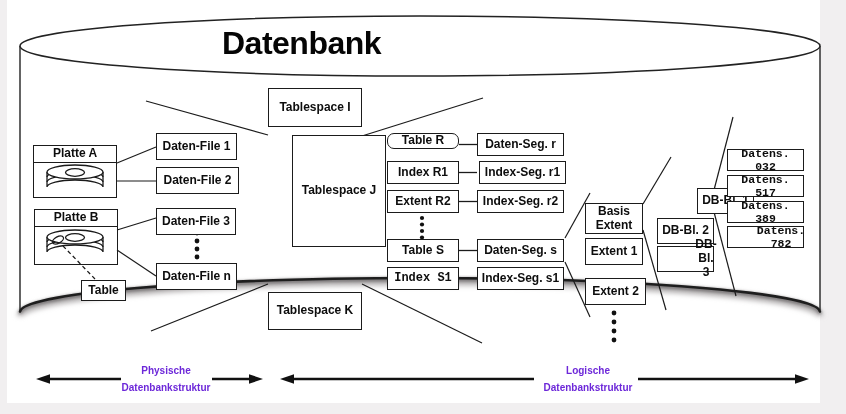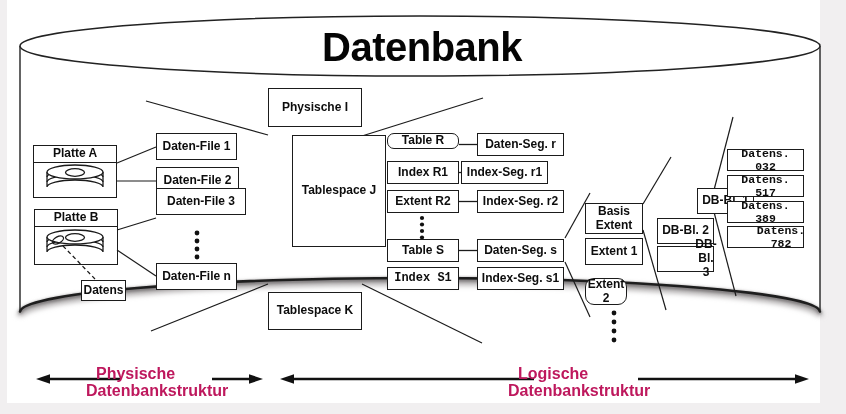--- a/index.html
+++ b/index.html
@@ -30,28 +30,28 @@
   .box.transparent{background:transparent;padding:4px;}
   .box.small-font{font-size:11.5px;font-family:Liberation Mono, monospace;}
   .platte-header{
     position:absolute;left:0;top:0;right:0;height:16px;
     border-bottom:1.5px solid #1b1b1b;
     display:flex;align-items:center;justify-content:center;
     font-weight:bold;font-size:12px;color:#0d0d0d;
   }
   .title{
     position:absolute;z-index:2;
-    text-align:center;
-    font-weight:bold;font-size:40px;color:#050505;
+    text-align:left;
+    font-weight:bold;font-size:32px;color:#050505;
     letter-spacing:-0.5px;
   }
   .legend-label{
     position:absolute;z-index:2;
-    text-align:left;
-    font-weight:bold;font-size:16px;color:#be185d;
+    text-align:center;
+    font-weight:bold;font-size:10px;color:#6d28d9;
     line-height:1;
   }
 </style>
 </head>
 <body>
 
 <div id="stage">
 
   <svg id="diagram-svg" width="846" height="414" viewBox="0 0 846 414">
     <defs>
@@ -165,46 +165,46 @@
   </svg>
 
   <div class="title" style="left:222px;top:25px;width:400px;">Datenbank</div>
 
   <div class="box transparent" style="left:33px;top:145px;width:84px;height:53px;">
     <div class="platte-header">Platte A</div>
   </div>
   <div class="box transparent" style="left:34px;top:209px;width:84px;height:56px;">
     <div class="platte-header">Platte B</div>
   </div>
-  <div class="box" style="left:81px;top:280px;width:45px;height:21px;">Datens</div>
+  <div class="box" style="left:81px;top:280px;width:45px;height:21px;">Table</div>
 
   <div class="box" style="left:156px;top:133px;width:81px;height:27px;">Daten-File 1</div>
   <div class="box" style="left:156px;top:167px;width:83px;height:27px;">Daten-File 2</div>
-  <div class="box" style="left:156px;top:188px;width:90px;height:27px;">Daten-File 3</div>
+  <div class="box" style="left:156px;top:208px;width:80px;height:27px;">Daten-File 3</div>
   <div class="box" style="left:156px;top:263px;width:81px;height:27px;">Daten-File n</div>
 
-  <div class="box" style="left:268px;top:88px;width:94px;height:39px;">Physische I</div>
+  <div class="box" style="left:268px;top:88px;width:94px;height:39px;">Tablespace I</div>
   <div class="box" style="left:268px;top:135px;width:94px;height:112px;margin-left:24px;">Tablespace J</div>
   <div class="box" style="left:268px;top:292px;width:94px;height:38px;">Tablespace K</div>
 
   <div class="box" style="left:387px;top:133px;width:72px;height:16px;border-radius:7px;">Table R</div>
   <div class="box" style="left:387px;top:161px;width:72px;height:23px;">Index R1</div>
   <div class="box" style="left:387px;top:190px;width:72px;height:23px;">Extent R2</div>
   <div class="box" style="left:387px;top:239px;width:72px;height:23px;">Table S</div>
   <div class="box" style="left:387px;top:267px;width:72px;height:23px;font-family:Liberation Mono, monospace;">Index S1</div>
 
   <div class="box" style="left:477px;top:133px;width:87px;height:23px;">Daten-Seg. r</div>
-  <div class="box" style="left:461px;top:161px;width:87px;height:23px;">Index-Seg. r1</div>
+  <div class="box" style="left:479px;top:161px;width:87px;height:23px;">Index-Seg. r1</div>
   <div class="box" style="left:477px;top:190px;width:87px;height:23px;">Index-Seg. r2</div>
   <div class="box" style="left:477px;top:239px;width:87px;height:23px;">Daten-Seg. s</div>
   <div class="box" style="left:477px;top:267px;width:87px;height:23px;">Index-Seg. s1</div>
 
   <div class="box" style="left:585px;top:203px;width:58px;height:31px;">Basis Extent</div>
   <div class="box" style="left:585px;top:238px;width:58px;height:27px;">Extent 1</div>
-  <div class="box" style="left:585px;top:278px;width:42px;height:27px;border-radius:9px;">Extent 2</div>
+  <div class="box" style="left:585px;top:278px;width:61px;height:27px;">Extent 2</div>
 
   <div class="box" style="left:657px;top:188px;width:57px;height:26px;margin-left:40px;">DB-Bl. 1</div>
   <div class="box" style="left:657px;top:218px;width:57px;height:26px;">DB-Bl. 2</div>
   <div class="box" style="left:657px;top:246px;width:57px;height:26px;padding-left:43px;">DB-Bl. 3</div>
 
   <div class="box small-font" style="left:727px;top:149px;width:77px;height:22px;">Datens. 032</div>
   <div class="box small-font" style="left:727px;top:175px;width:77px;height:22px;">Datens. 517</div>
   <div class="box small-font" style="left:727px;top:201px;width:77px;height:22px;">Datens. 389</div>
   <div class="box small-font" style="left:727px;top:226px;width:77px;height:22px;padding-left:33px;">Datens. 782</div>
 

